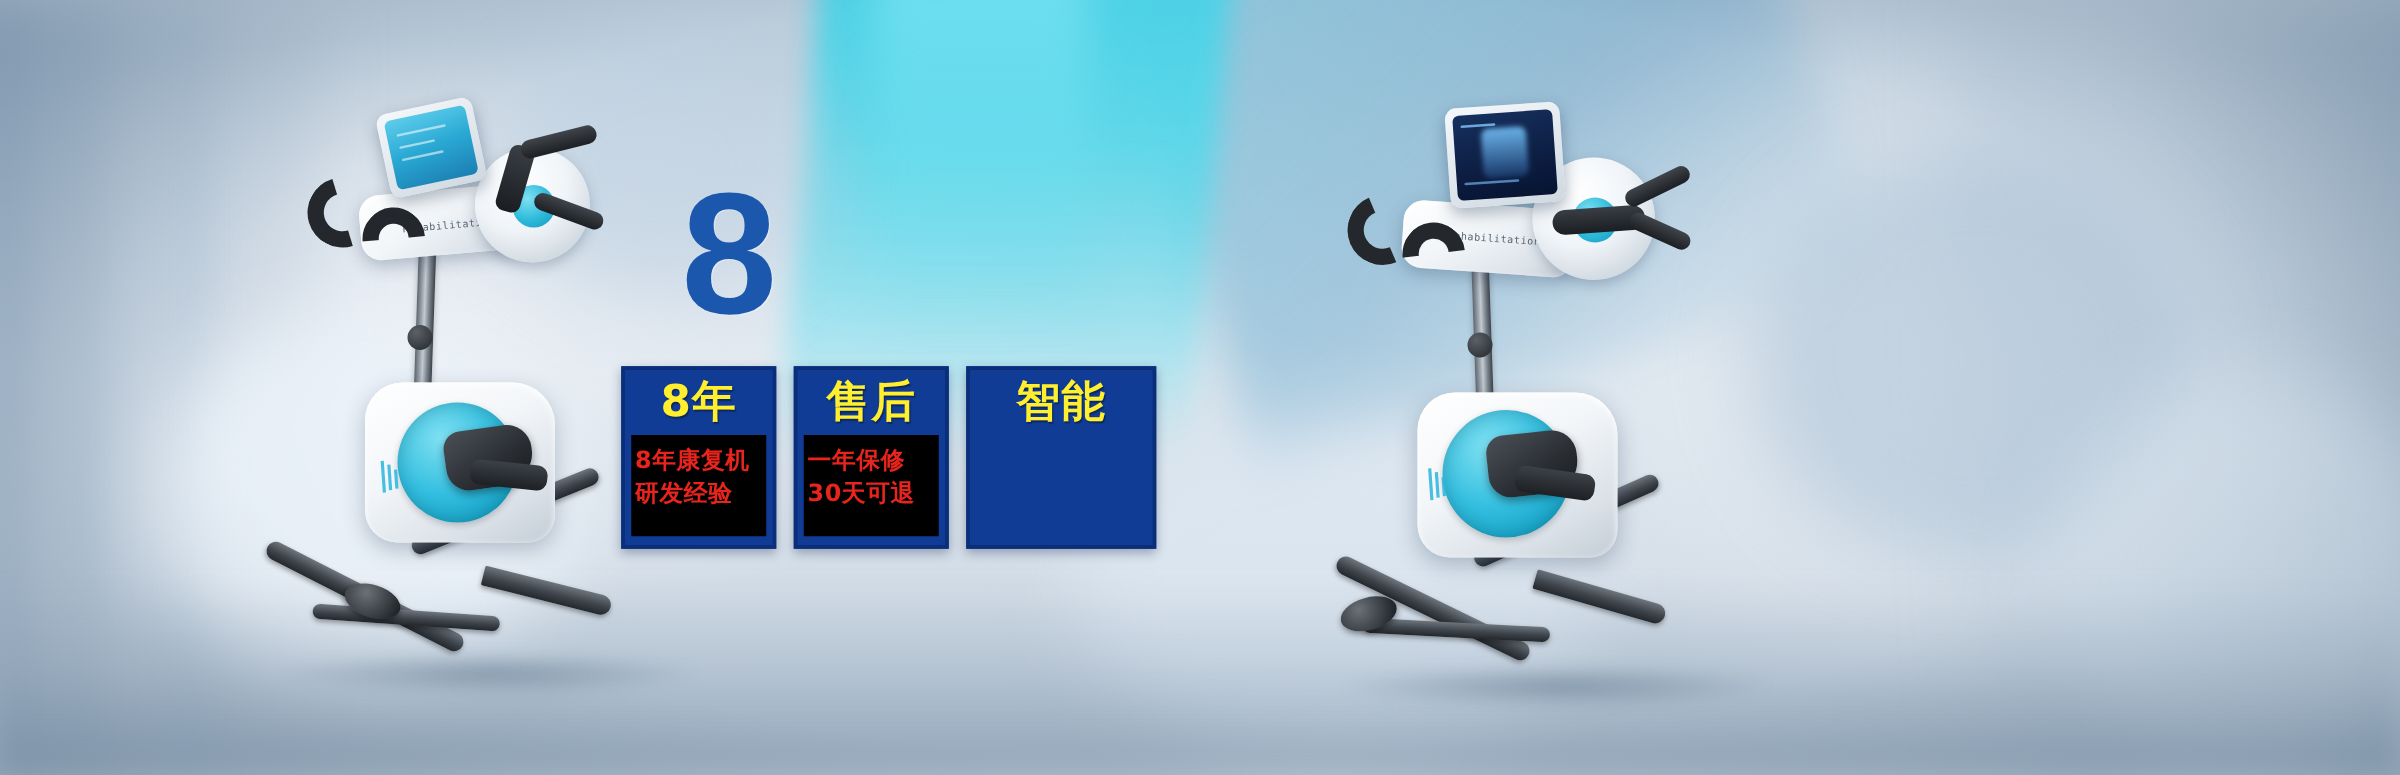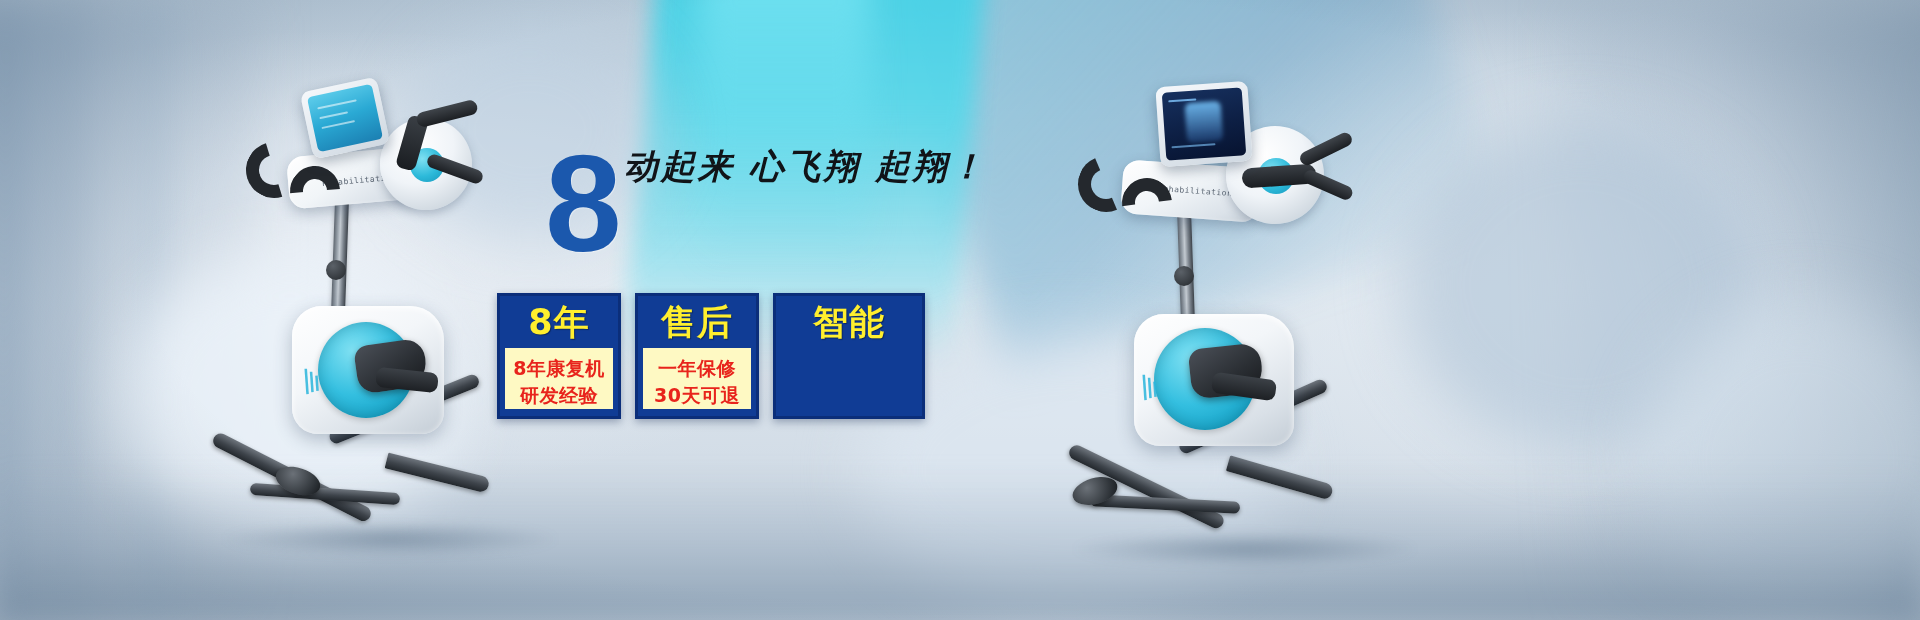--- a/index.html
+++ b/index.html
@@ -278,23 +278,23 @@
     font-weight:700;
     line-height:1.12;
     letter-spacing:1px;
     white-space:nowrap;
     font-family:"DejaVu Sans","Liberation Sans",sans-serif;
     text-shadow:1px 1px 1px rgba(0,0,0,.35);
     margin:2px 0 6px;
   }
   .badge-body{
     width:100%;
-    background:#fef9c3;
-    padding:7px 3px 0;
-    display:flex; flex-direction:column; align-items:center; justify-content:center;
+    background:#000000;
+    padding:7px 3px 20px;
+    display:flex; flex-direction:column; align-items:flex-start; justify-content:center;
   }
   .badge-line{
     color:#e8241c;
     font-size:19px;
     font-weight:700;
     line-height:1.42;
     white-space:nowrap;
     letter-spacing:.5px;
     font-family:"DejaVu Sans","Liberation Sans",sans-serif;
   }
@@ -394,21 +394,20 @@
         <div class="screen-glow"></div>
         <div class="screen-line" style="left:8%; top:12%; width:34%; background:rgba(130,200,255,.8);"></div>
         <div class="screen-line" style="left:8%; top:80%; width:54%; background:rgba(130,200,255,.6);"></div>
       </div>
     </div>
   </div>
 
   <div class="headline">
     <div class="big-eight">8</div>
     <div class="headline-lines">
-      <div class="line1">动起来  心飞翔  起翔！</div>
     </div>
   </div>
 
   <div class="badges">
 
     <div class="badge">
       <div class="badge-title">8年</div>
       <div class="badge-body">
         <div class="badge-line">8年康复机</div>
         <div class="badge-line">研发经验</div>

